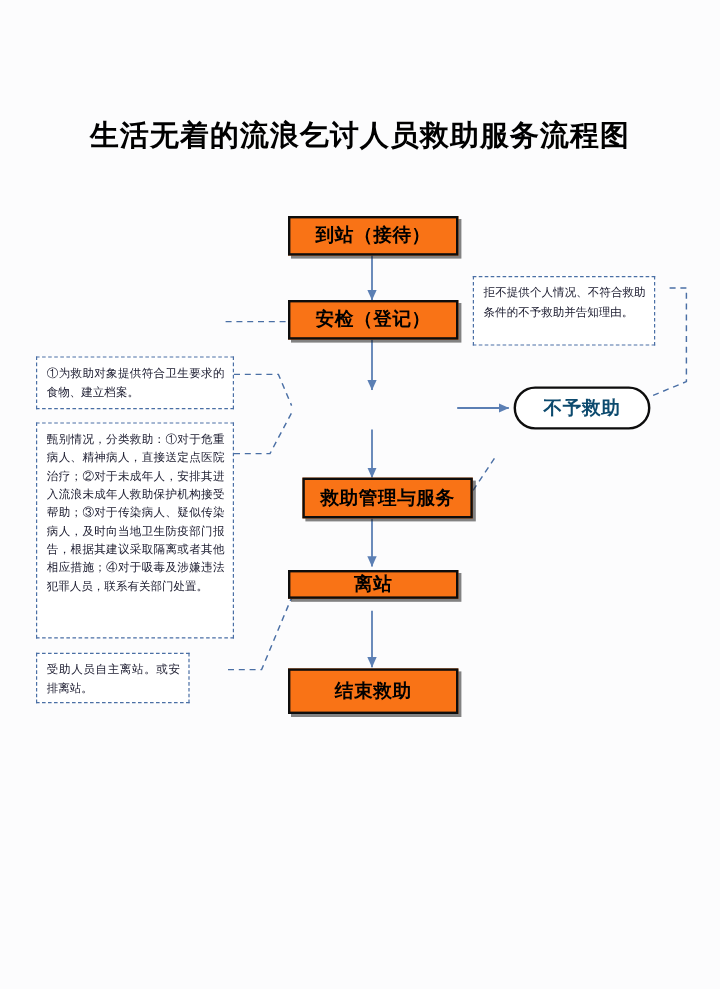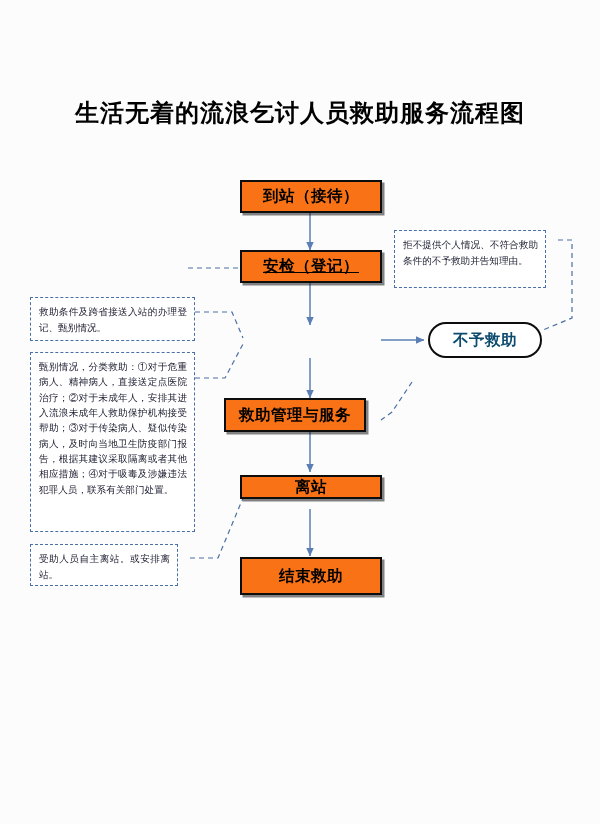--- a/index.html
+++ b/index.html
@@ -127,34 +127,34 @@
       <path d="M190,558 L218,558 L243,498"></path>
 
       <path d="M558,240 L572,240 L572,318 L543,330"></path>
 
       <path d="M412,382 L392,412 L381,420"></path>
     </g>
   </svg>
 
   <div class="proc-box" style="left:240px; top:180px; width:142px; height:33px;">到站（接待）</div>
 
-  <div class="proc-box" style="left:240px; top:250px; width:142px; height:33px;text-decoration:underline;">安检（登记）</div>
+  <div class="proc-box" style="left:240px; top:250px; width:142px; height:33px;">安检（登记）</div>
 
 
-  <div class="proc-box" style="left:224px; top:398px; width:142px; height:34px;">救助管理与服务</div>
+  <div class="proc-box" style="left:252px; top:398px; width:142px; height:34px;">救助管理与服务</div>
 
   <div class="proc-box" style="left:240px; top:475px; width:142px; height:24px;">离站</div>
 
   <div class="proc-box" style="left:240px; top:557px; width:142px; height:38px;">结束救助</div>
 
   <div class="term-box" style="left:428px; top:322px; width:114px; height:36px;">不予救助</div>
 
 
-  <div class="note" style="left:30px; top:297px; width:165px; height:44px;">救助条件及跨省接送入站的办理登记、甄别情况。</div>
+  <div class="note" style="left:30px; top:297px; width:165px; height:44px;">①为救助对象提供符合卫生要求的食物、建立档案。</div>
 
   <div class="note tight" style="left:30px; top:352px; width:165px; height:180px;">甄别情况，分类救助：①对于危重病人、精神病人，直接送定点医院治疗；②对于未成年人，安排其进入流浪未成年人救助保护机构接受帮助；③对于传染病人、疑似传染病人，及时向当地卫生防疫部门报告，根据其建议采取隔离或者其他相应措施；④对于吸毒及涉嫌违法犯罪人员，联系有关部门处置。</div>
 
-  <div class="note" style="left:30px; top:544px; width:148px; height:42px;">受助人员自主离站。或安排离站。</div>
+  <div class="note" style="left:30px; top:544px; width:128px; height:42px;">受助人员自主离站。或安排离站。</div>
 
   <div class="note" style="left:394px; top:230px; width:152px; height:58px;">拒不提供个人情况、不符合救助条件的不予救助并告知理由。</div>
 
 
 </div>
 
 </body></html>

